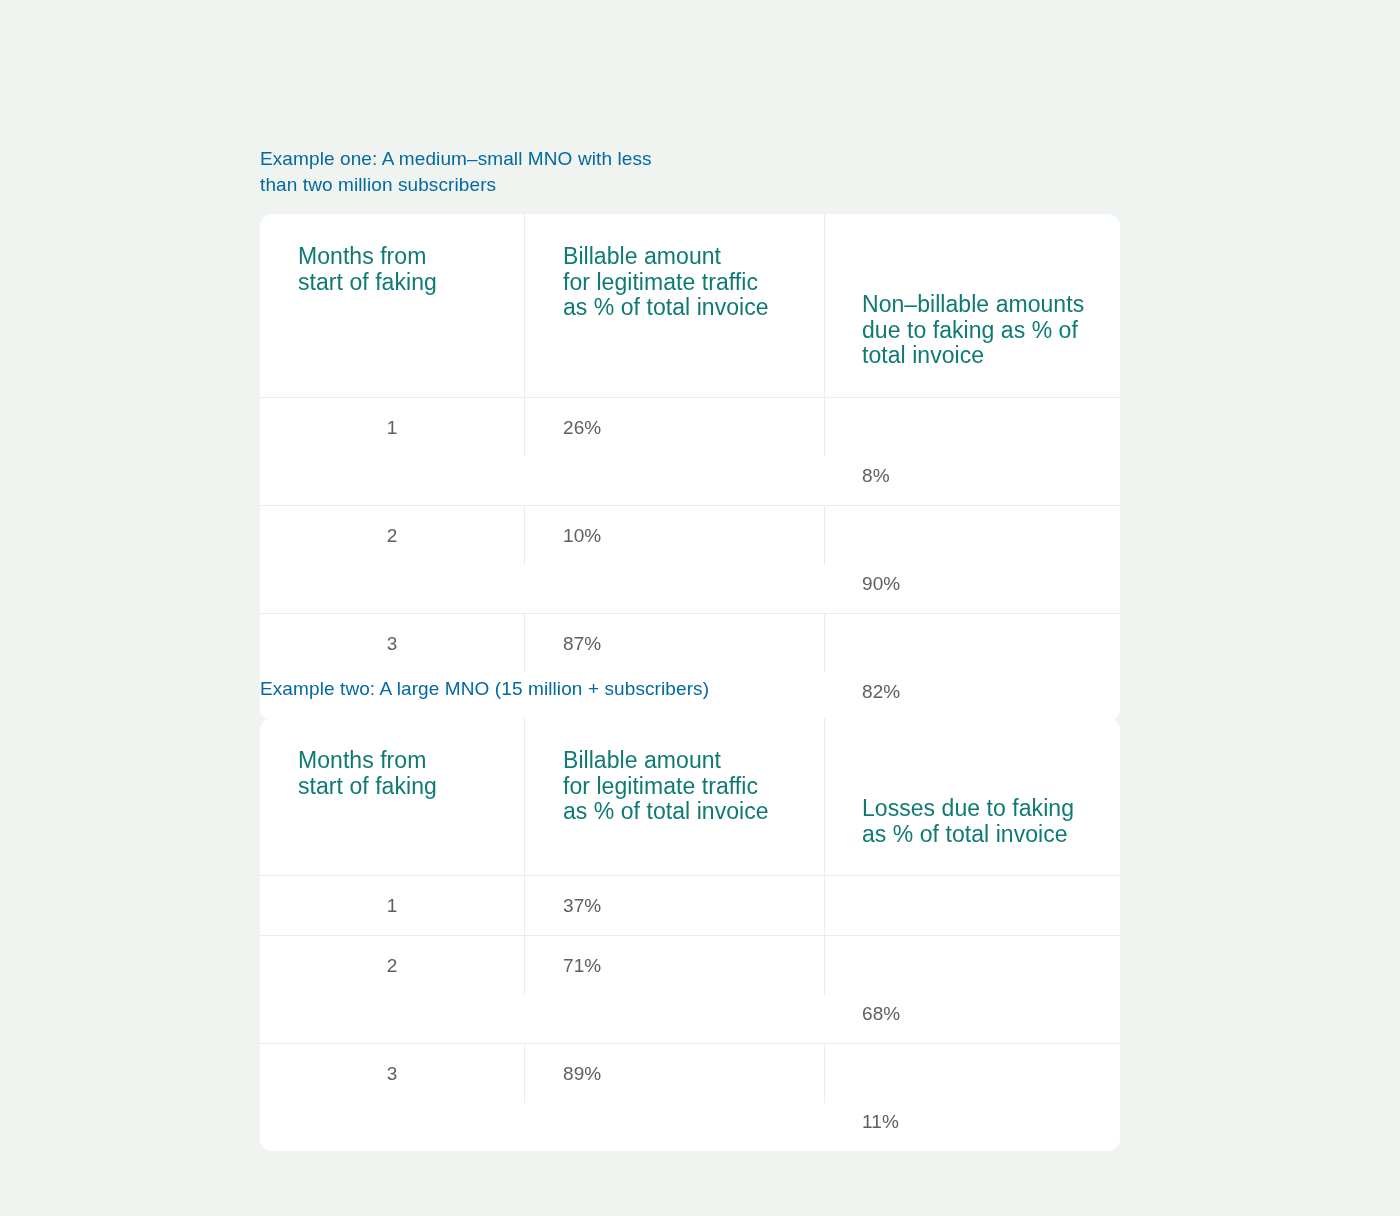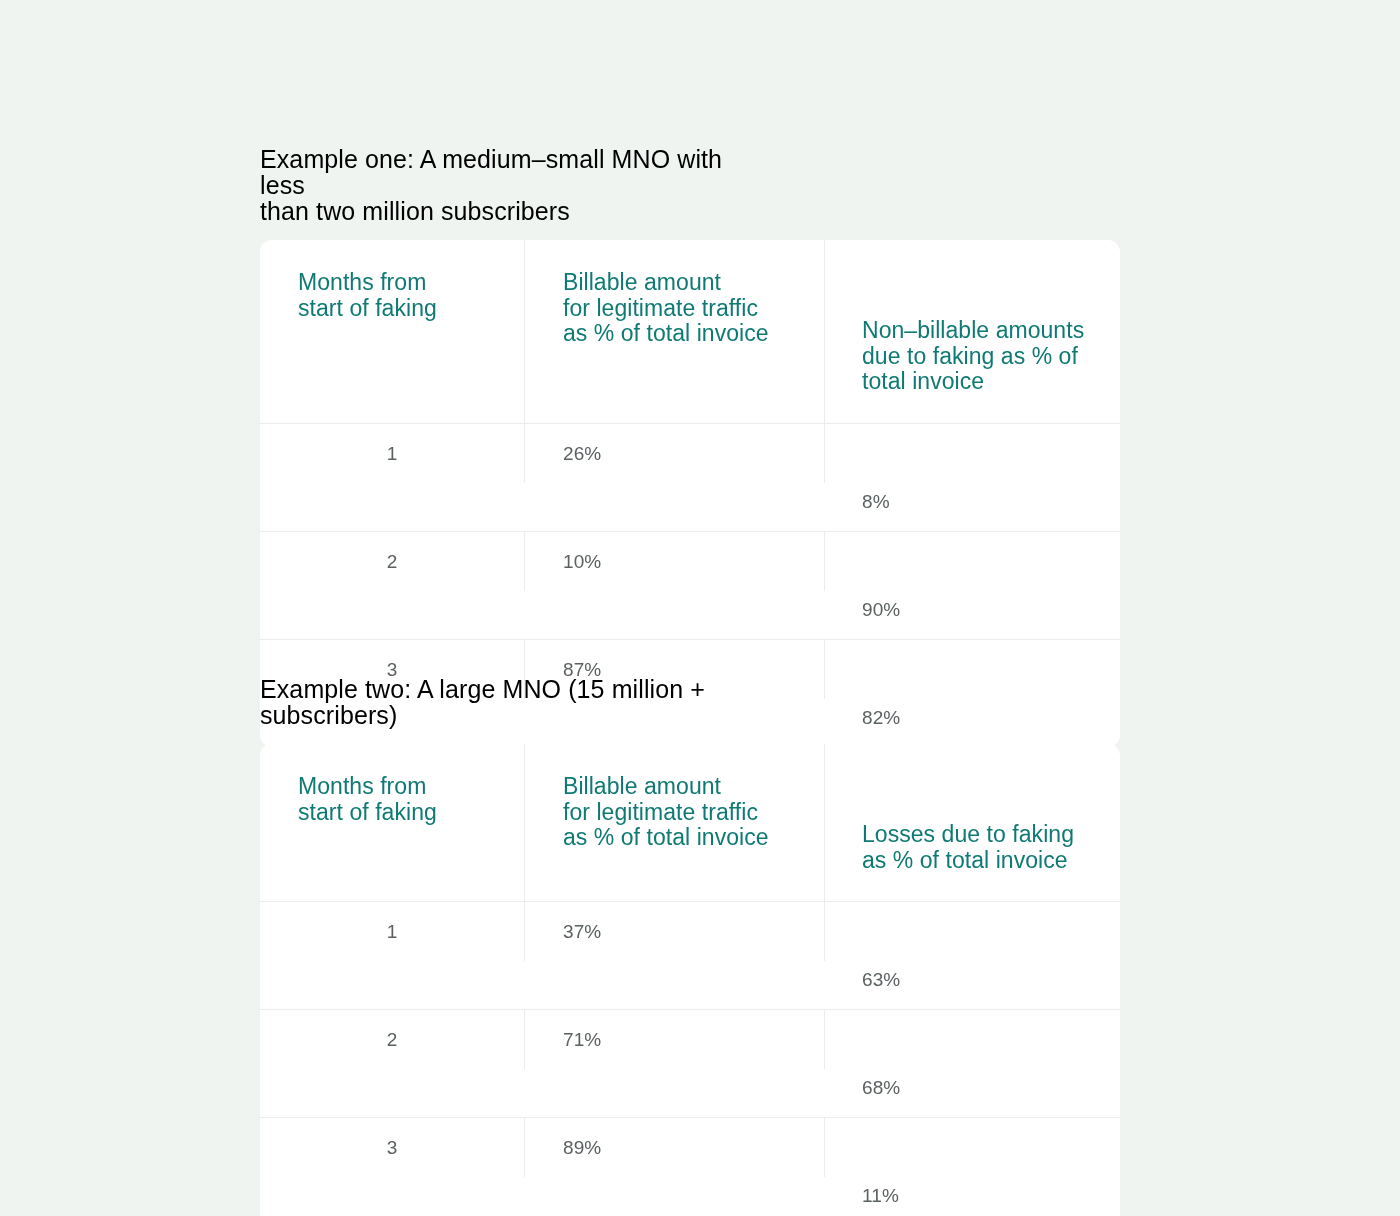--- a/index.html
+++ b/index.html
@@ -21,23 +21,23 @@
   }
   .section {
     position: absolute;
     left: 260px;
     width: 860px;
   }
   #section-one { top: 146px; }
   #section-two { top: 676px; }
 
   .section-heading {
-    font-size: 25px;
+    font-size: 19px;
     line-height: 26px;
-    color: #000000;
+    color: #0369a1;
     letter-spacing: 0.1px;
     margin: 0 0 16px 0;
     font-weight: 400;
     white-space: pre-line;
     max-width: 470px;
   }
 
   .table-card {
     background: #ffffff;
     border-radius: 12px;
@@ -185,23 +185,20 @@
         </div>
       </div>
 
       <div class="t-row body-row">
         <div class="t-cell col-0">
           <div class="cell-text">1</div>
         </div>
         <div class="t-cell col-1">
           <div class="cell-text">37%</div>
         </div>
-        <div class="t-cell col-2">
-          <div class="cell-text">63%</div>
-        </div>
       </div>
 
       <div class="t-row body-row">
         <div class="t-cell col-0">
           <div class="cell-text">2</div>
         </div>
         <div class="t-cell col-1">
           <div class="cell-text">71%</div>
         </div>
         <div class="t-cell col-2">

